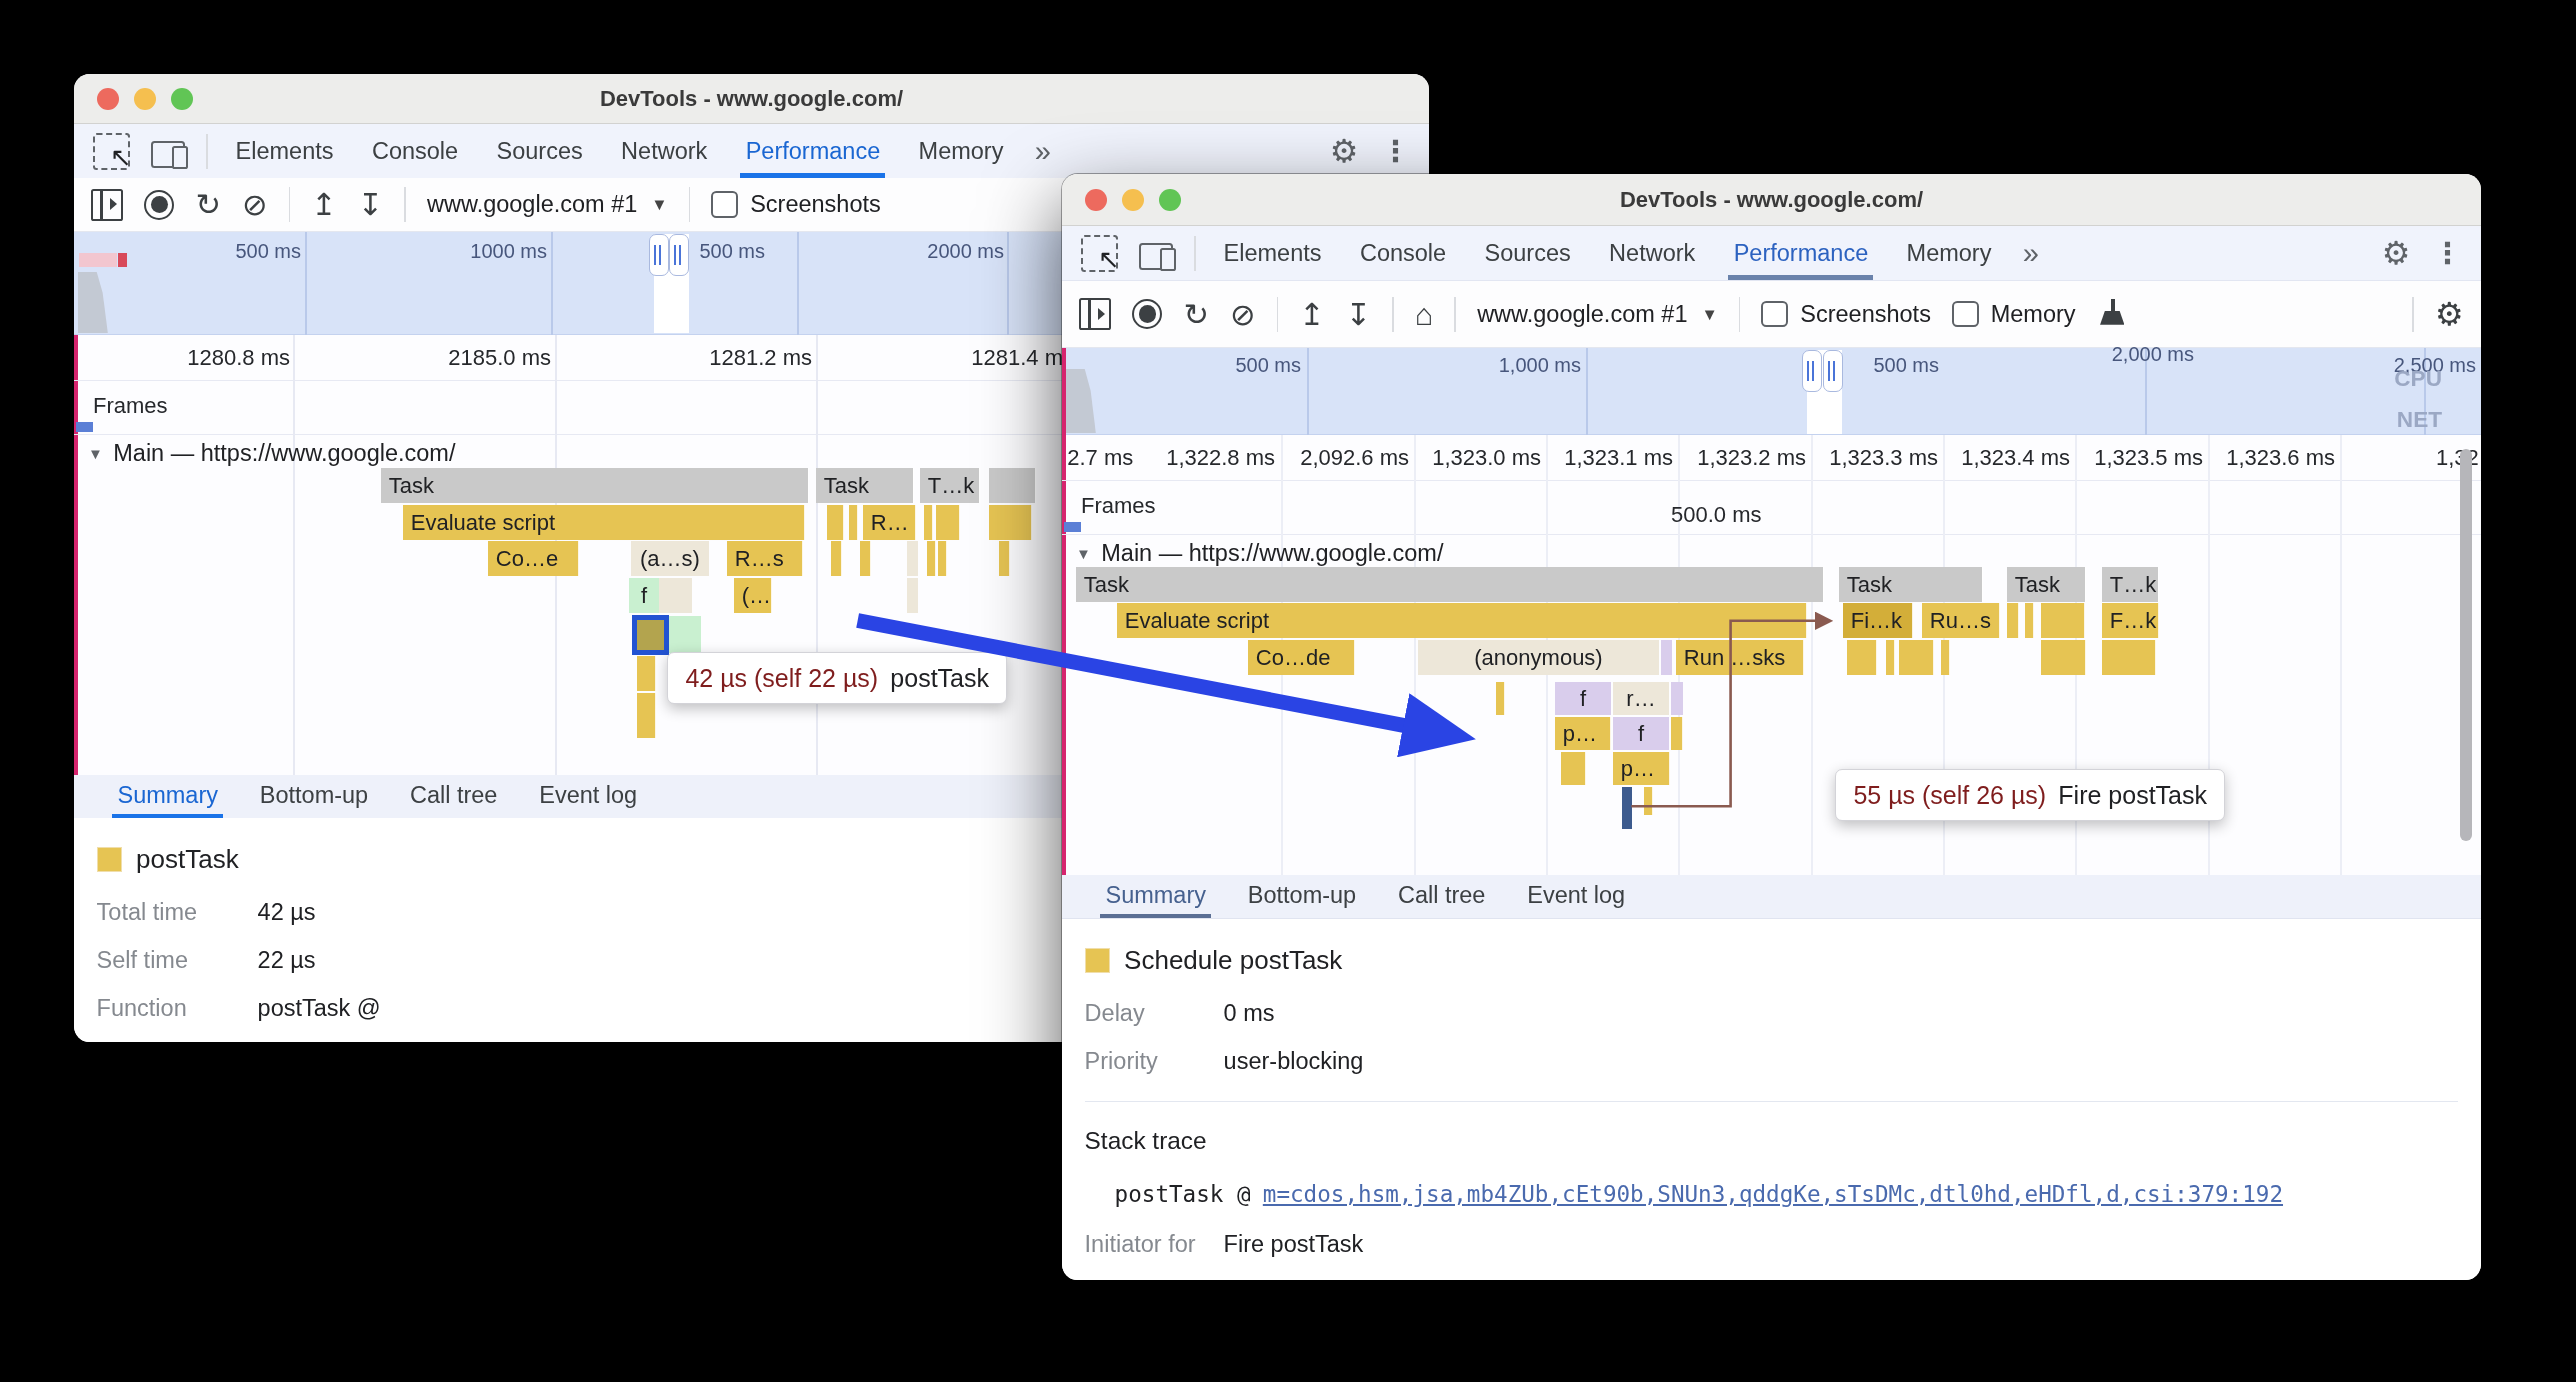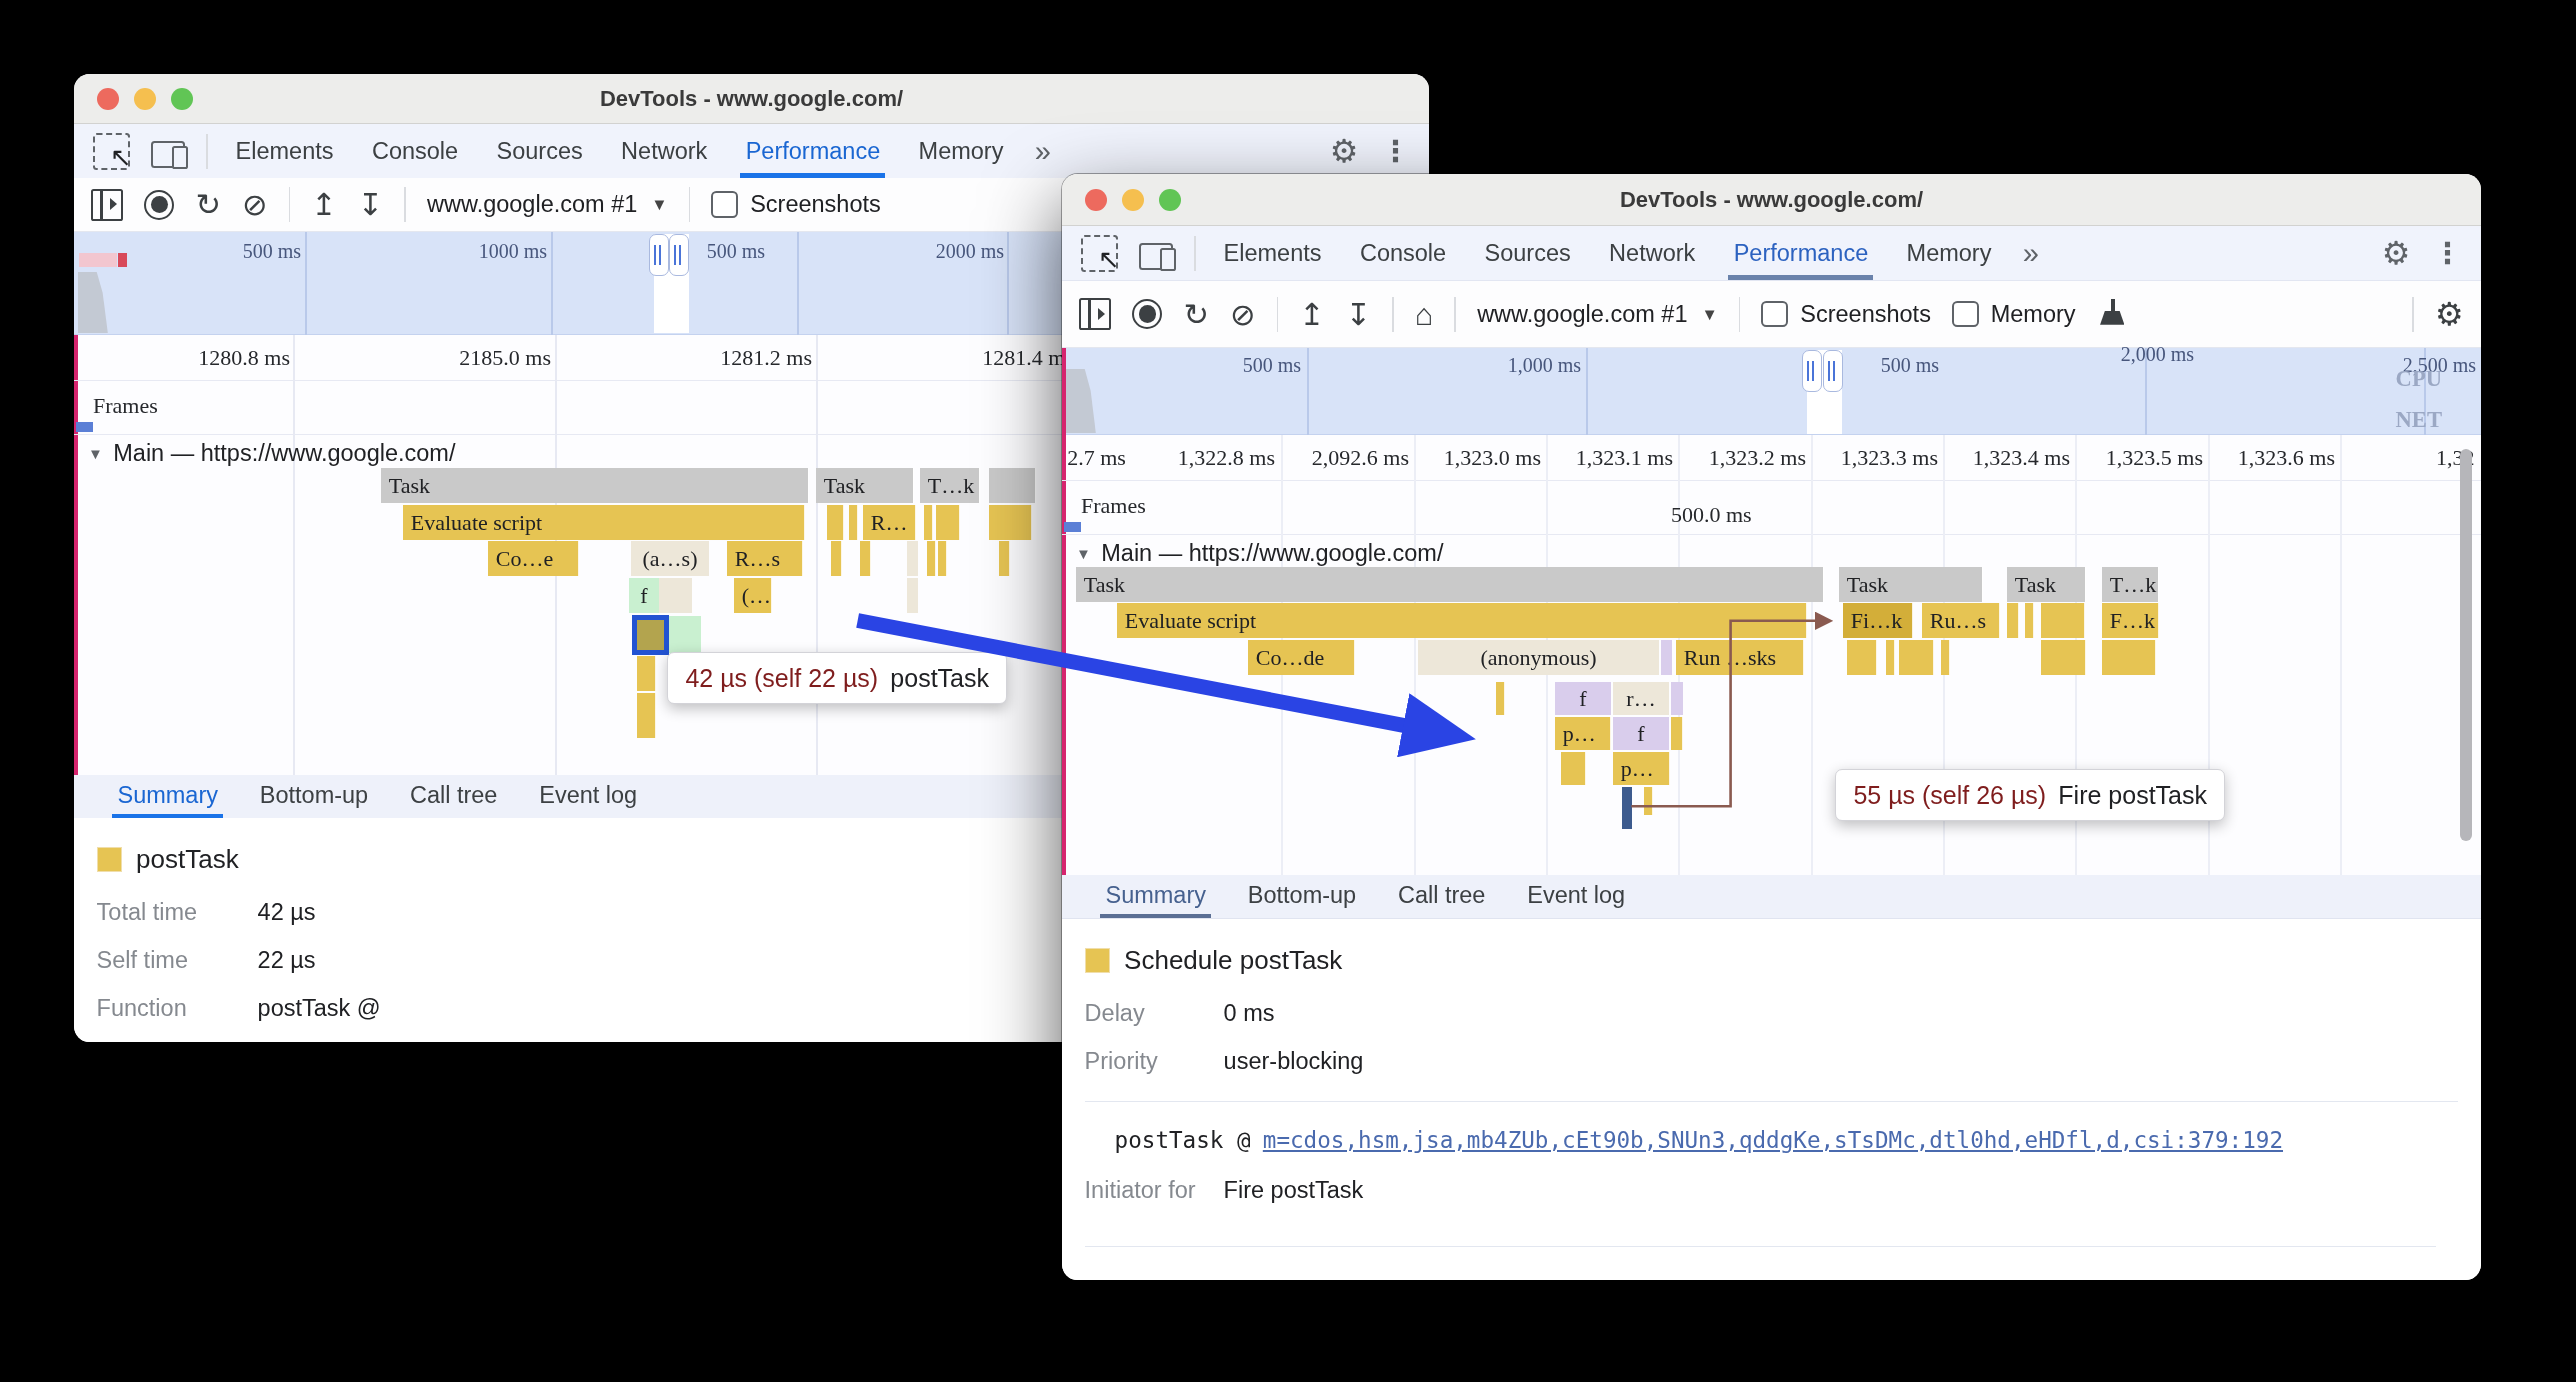--- a/index.html
+++ b/index.html
@@ -69,21 +69,21 @@
   .kvrow{display:flex;align-items:center;margin:0 0 21px 0;font-size:23.5px;}
   .kvrow .k{width:161px;color:#85898f;flex:0 0 auto;}
   .kvrow .v{color:#202124;}
   #win2 .kvrow .k{width:139px;}
   .stacksec{border-top:0.9px solid #e3e7f0;margin:26px 22.6px 0 0;padding:24.4px 0 0 0;}
   .stackhead{font-size:24.4px;color:#202124;margin-bottom:26px;}
   .stackframe{margin:0 0 24.4px 30px;font-family:"DejaVu Sans Mono","Liberation Mono",monospace;font-size:22.6px;color:#202124;display:flex;gap:12.2px;align-items:center;}
   .stacklink{color:#4a6aae;text-decoration:underline;}
   .stackbottom{border-bottom:0.9px solid #e3e7f0;margin-right:22.6px;height:21px;}
   
-  .layer{position:absolute;inset:0;font-family:Liberation Serif, serif;}
+  .layer{position:absolute;inset:0;}
   .fb{position:absolute;box-sizing:border-box;font-size:22px;line-height:1;color:#202124;
       display:flex;align-items:center;padding:0 0 0 7.8px;white-space:nowrap;overflow:hidden;}
   .c-task{background:#c9c9c9;border-right:1.7px solid #fff;}
   .c-script{background:#e6c453;border-right:0.9px solid rgba(255,255,255,.85);}
   .c-scriptdark{background:#d3ae39;border-right:0.9px solid rgba(255,255,255,.85);}
   .c-beige{background:#ede7d9;justify-content:center;padding:0;}
   .c-green{background:#c9f0d0;justify-content:center;padding:0;}
   .c-purple{background:#d9cdec;justify-content:center;padding:0;}
   .c-sel{background:#b3a44e;border:5.2px solid #2253d2;padding:0;}
   .c-navy{background:#3d5b8e;}
@@ -430,20 +430,21 @@
         <div class="kvrow">
           <span class="k">Delay</span>
           <span class="v">0 ms</span>
         </div>
         <div class="kvrow">
           <span class="k">Priority</span>
           <span class="v">user-blocking</span>
         </div>
       </div>
     <div class="stacksec">
+      <div class="stackhead">Stack trace</div>
       <div class="stackframe">
         <span>postTask @</span>
         <a class="stacklink">m=cdos,hsm,jsa,mb4ZUb,cEt90b,SNUn3,qddgKe,sTsDMc,dtl0hd,eHDfl,d,csi:379:192</a>
       </div>
       <div class="kvrow">
         <span class="k">Initiator for</span>
         <span class="v">Fire postTask</span>
       </div>
       <div class="stackbottom"></div>
     </div>

